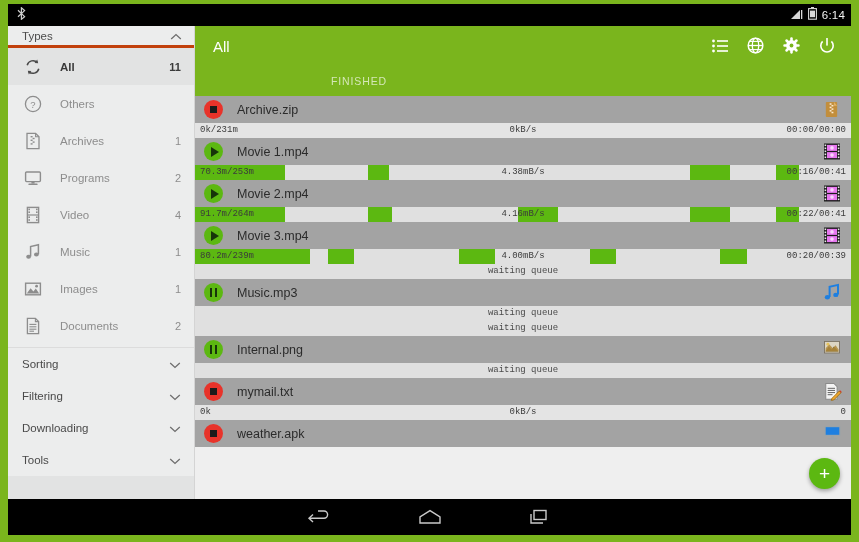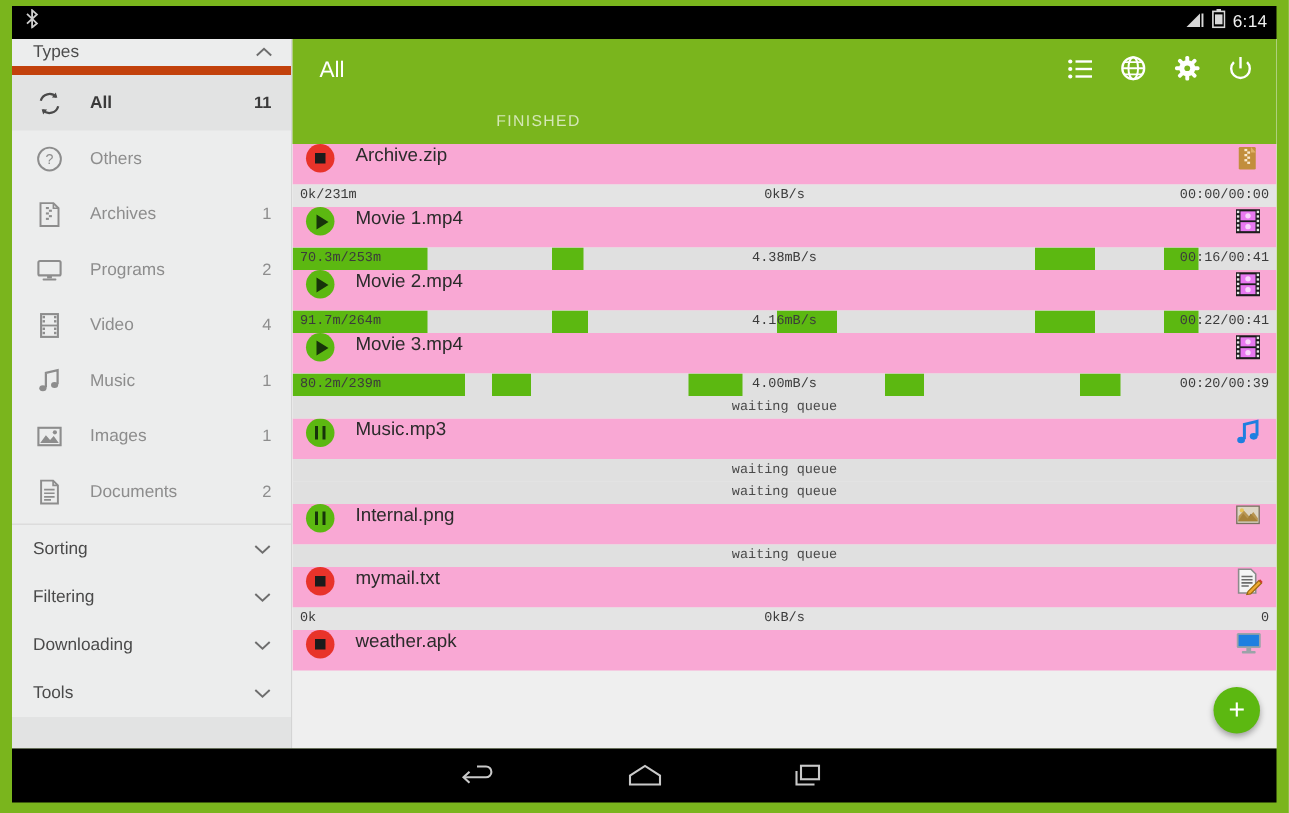--- a/index.html
+++ b/index.html
@@ -42,21 +42,21 @@
     width: 187px; height: 100%;
     background: #eceded;
     border-right: 1px solid #d4d4d4;
     display: flex; flex-direction: column;
     position: relative;
   }
   .side-header {
     height: 28px; display: flex; align-items: center;
     padding: 0 12px 0 14px;
     background: #eceded;
-    border-bottom: 6px solid #c2410c;
+    border-bottom: 3px solid #c2410c;
   }
   .side-header .lbl { font-size: 11.5px; color: #4c4c4c; }
   .side-header .chev { margin-left: auto; }
 
   .side-item {
     height: 37px; display: flex; align-items: center;
     padding: 0 13px 0 14px;
   }
   .side-item.active { background: #e2e3e3; }
   .side-item .ico {
@@ -122,23 +122,23 @@
   .tab.sel::after {
     content: ""; position: absolute;
     left: 0; right: 0; bottom: 0; height: 2.5px;
     background: #ffffff;
   }
 
   
   .list { flex: 1 1 auto; overflow: hidden; background: #efefef; position: relative; }
   .row { background: #efefef; }
   .row .head {
-    height: 27px; display: flex; 
+    height: 27px; display: flex; align-items: center;
     padding: 0 8px 0 9px;
-    background: #f9a8d4;
+    background: #a3a3a3;
   }
   .row .state {
     width: 19px; height: 19px; border-radius: 50%;
     flex: 0 0 19px;
     display: flex; align-items: center; justify-content: center;
   }
   .st-stop { background: #e8332a; }
   .st-play { background: #5cb811; }
   .st-pause { background: #5cb811; }
   .st-stop .sq { width: 7px; height: 7px; background: #1b1b1b; }

